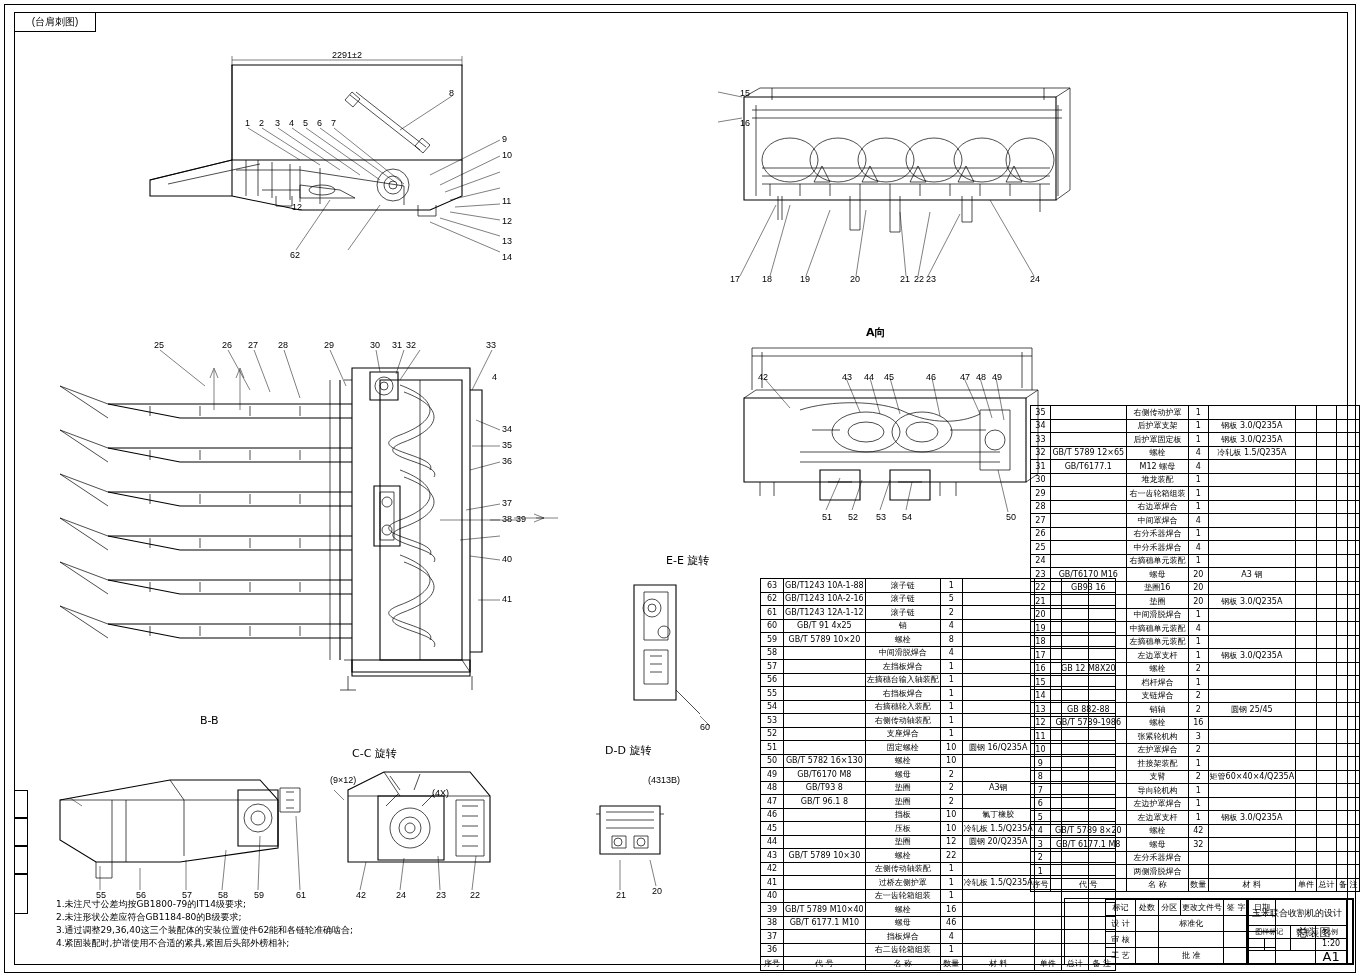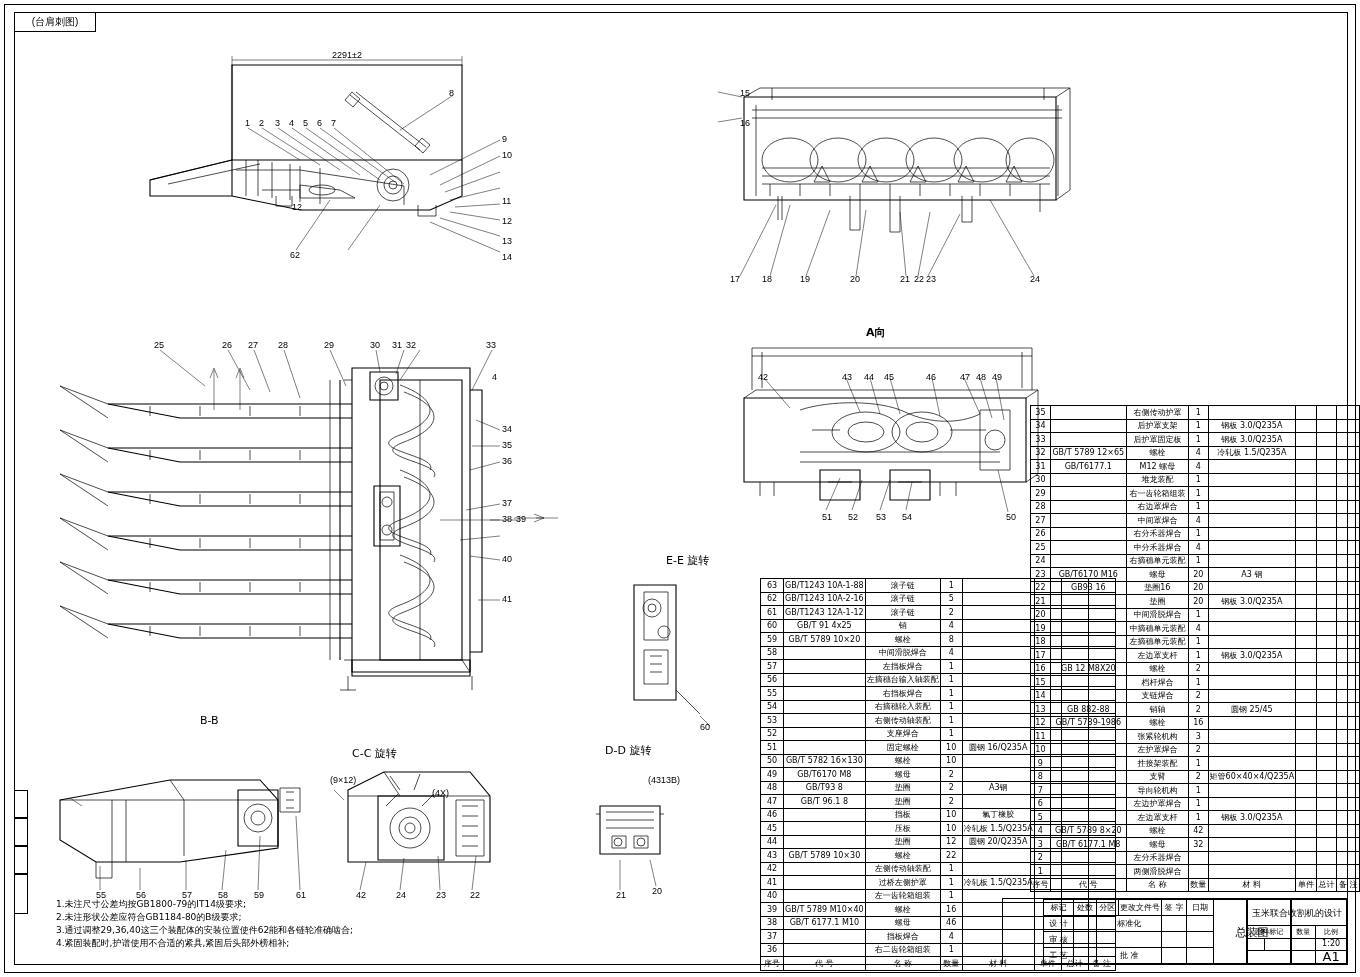--- a/index.html
+++ b/index.html
@@ -1026,21 +1026,21 @@
           <td class="c-name">名 称</td>
           <td class="c-qty">数量</td>
           <td class="c-mat">材 料</td>
           <td class="c-w1">单件</td>
           <td class="c-w2">总计</td>
           <td class="c-rem">备 注</td>
         </tr>
       </tbody>
   </table>
 
-  <div class="tb" style="left:1002px;top:898px;width:290px;height:67px;padding-left:40px;">
+  <div class="tb" style="left:1064px;top:898px;width:290px;height:67px;padding-left:40px;">
     <table style="width:100%;height:100%;border-collapse:collapse;">
       <tbody>
           <tr>
         <td style="width:38px;">标记</td>
         <td style="width:28px;">处数</td>
         <td style="width:26px;">分区</td>
         <td style="width:58px;">更改文件号</td>
         <td style="width:30px;">签 字</td>
         <td style="width:34px;">日期</td>
         <td rowspan="4" style="width:104px;" class="mid">总装图</td>

